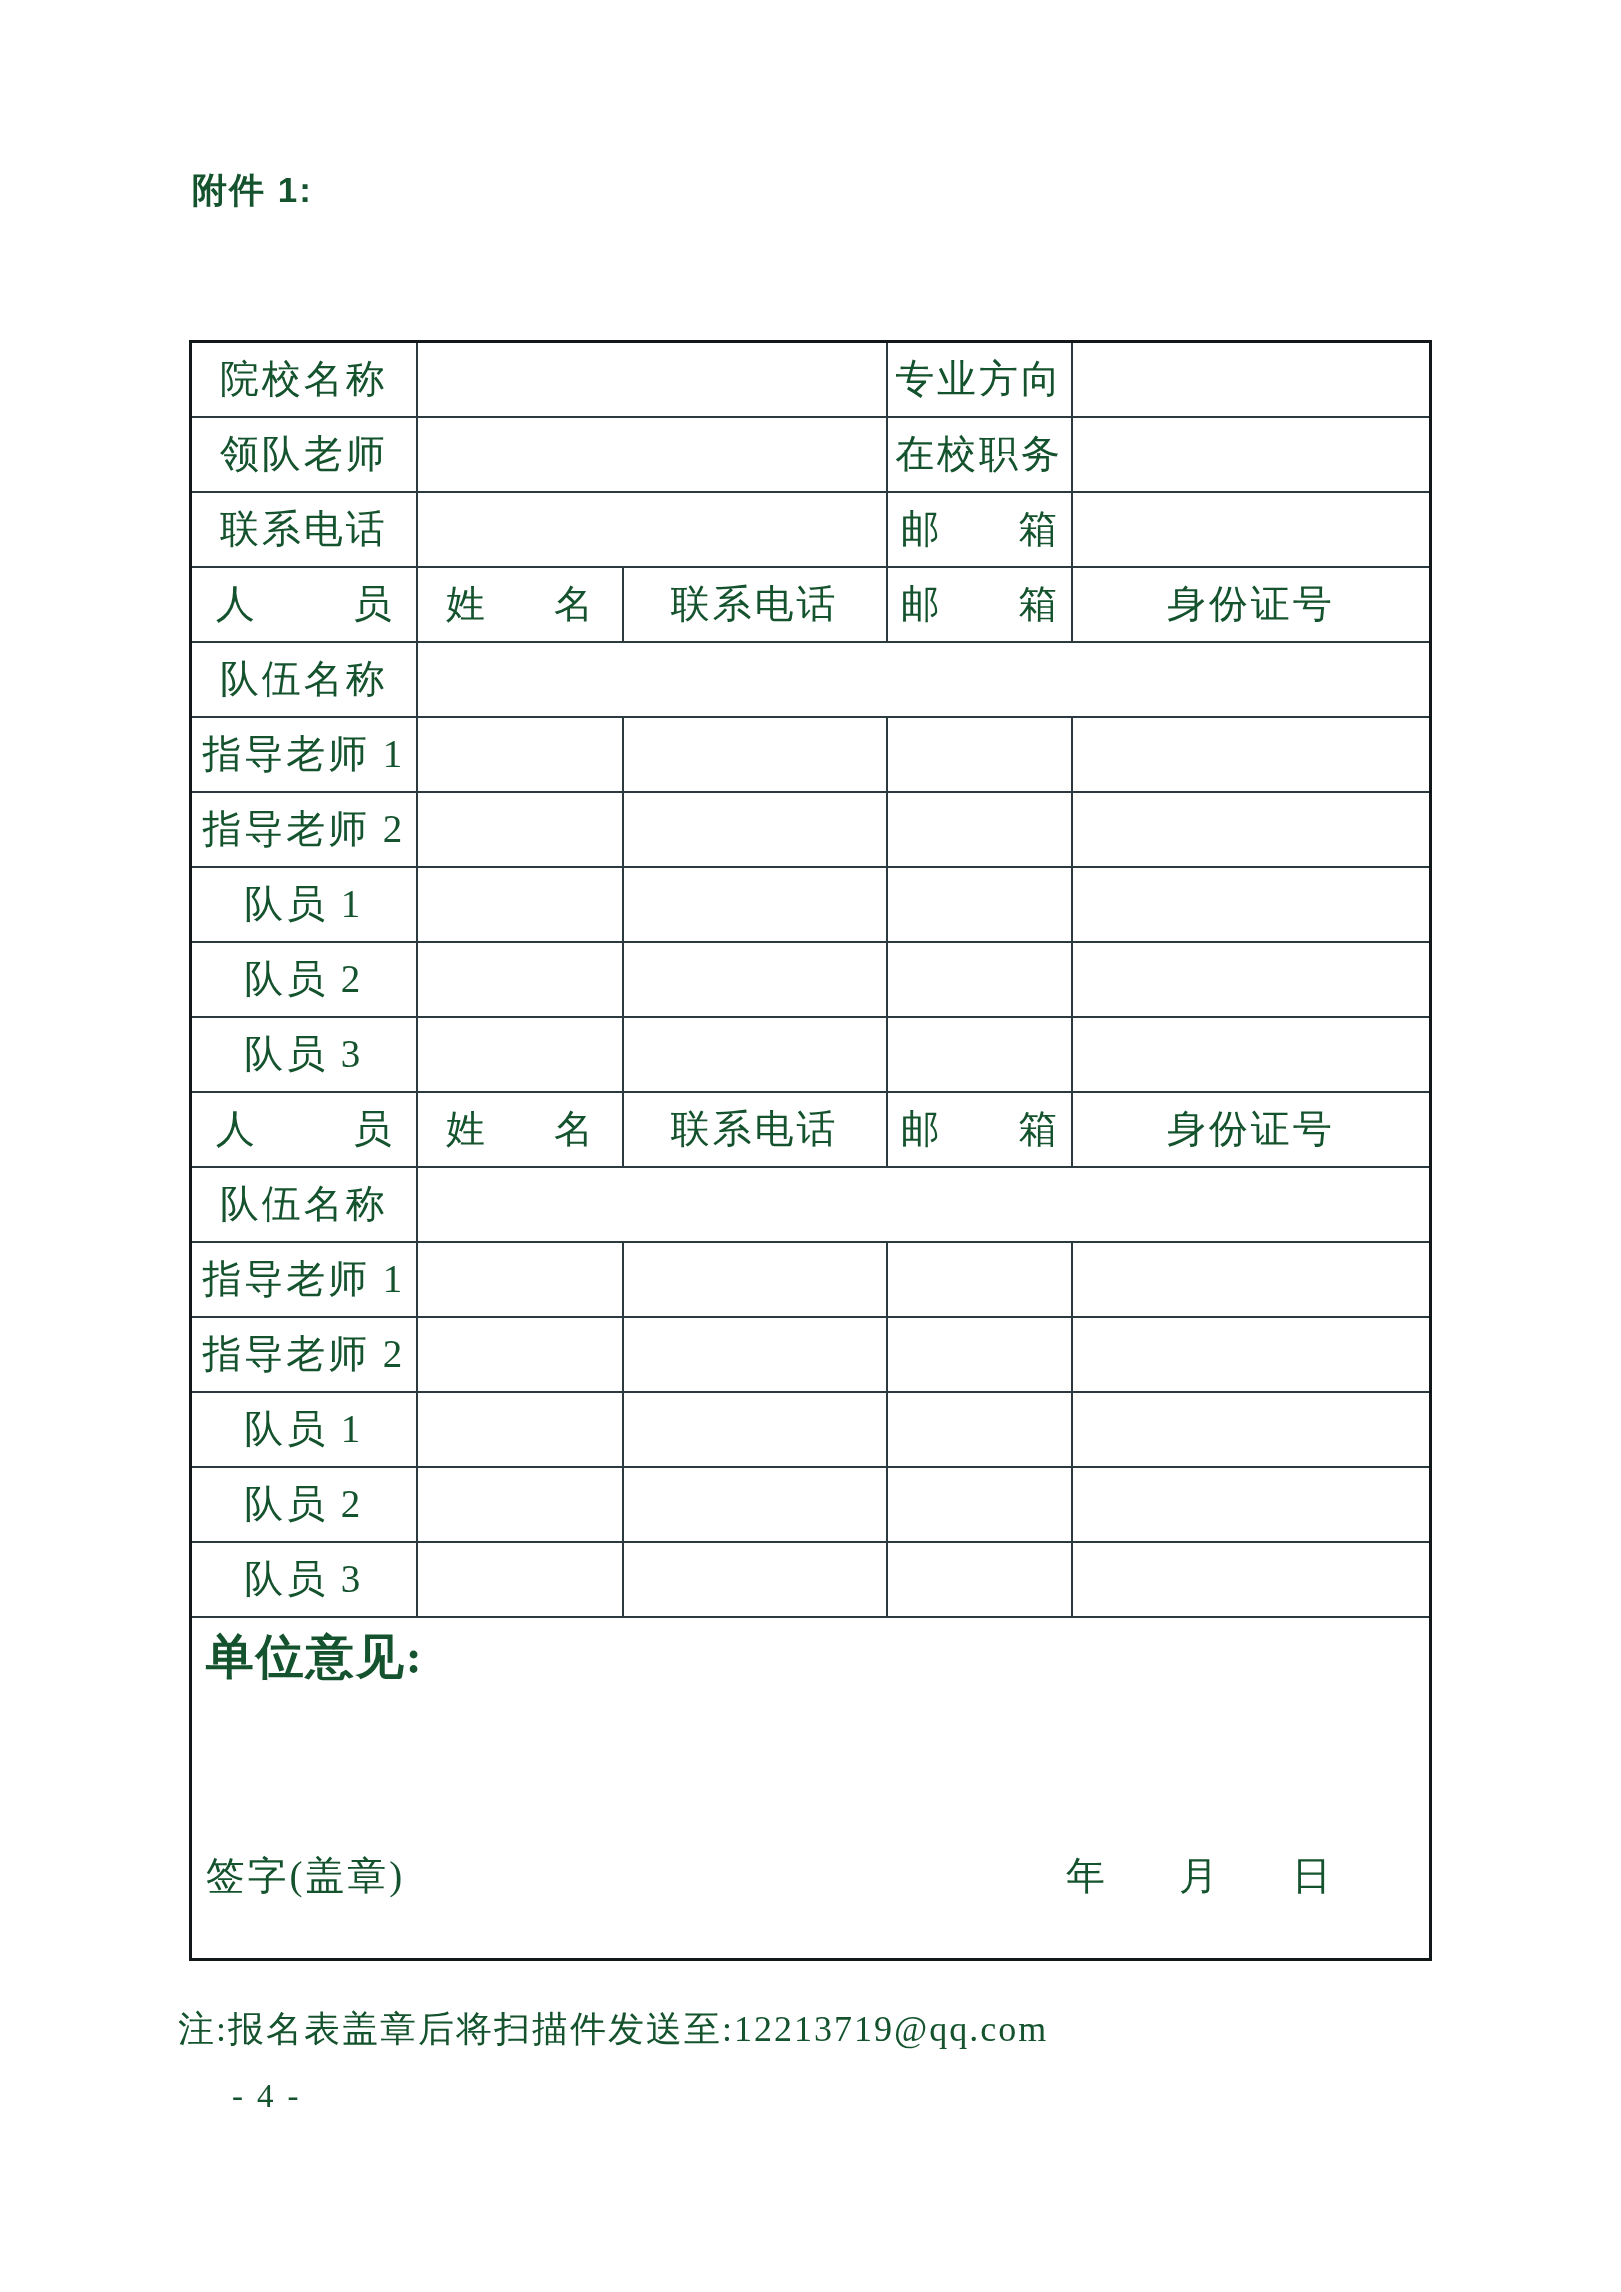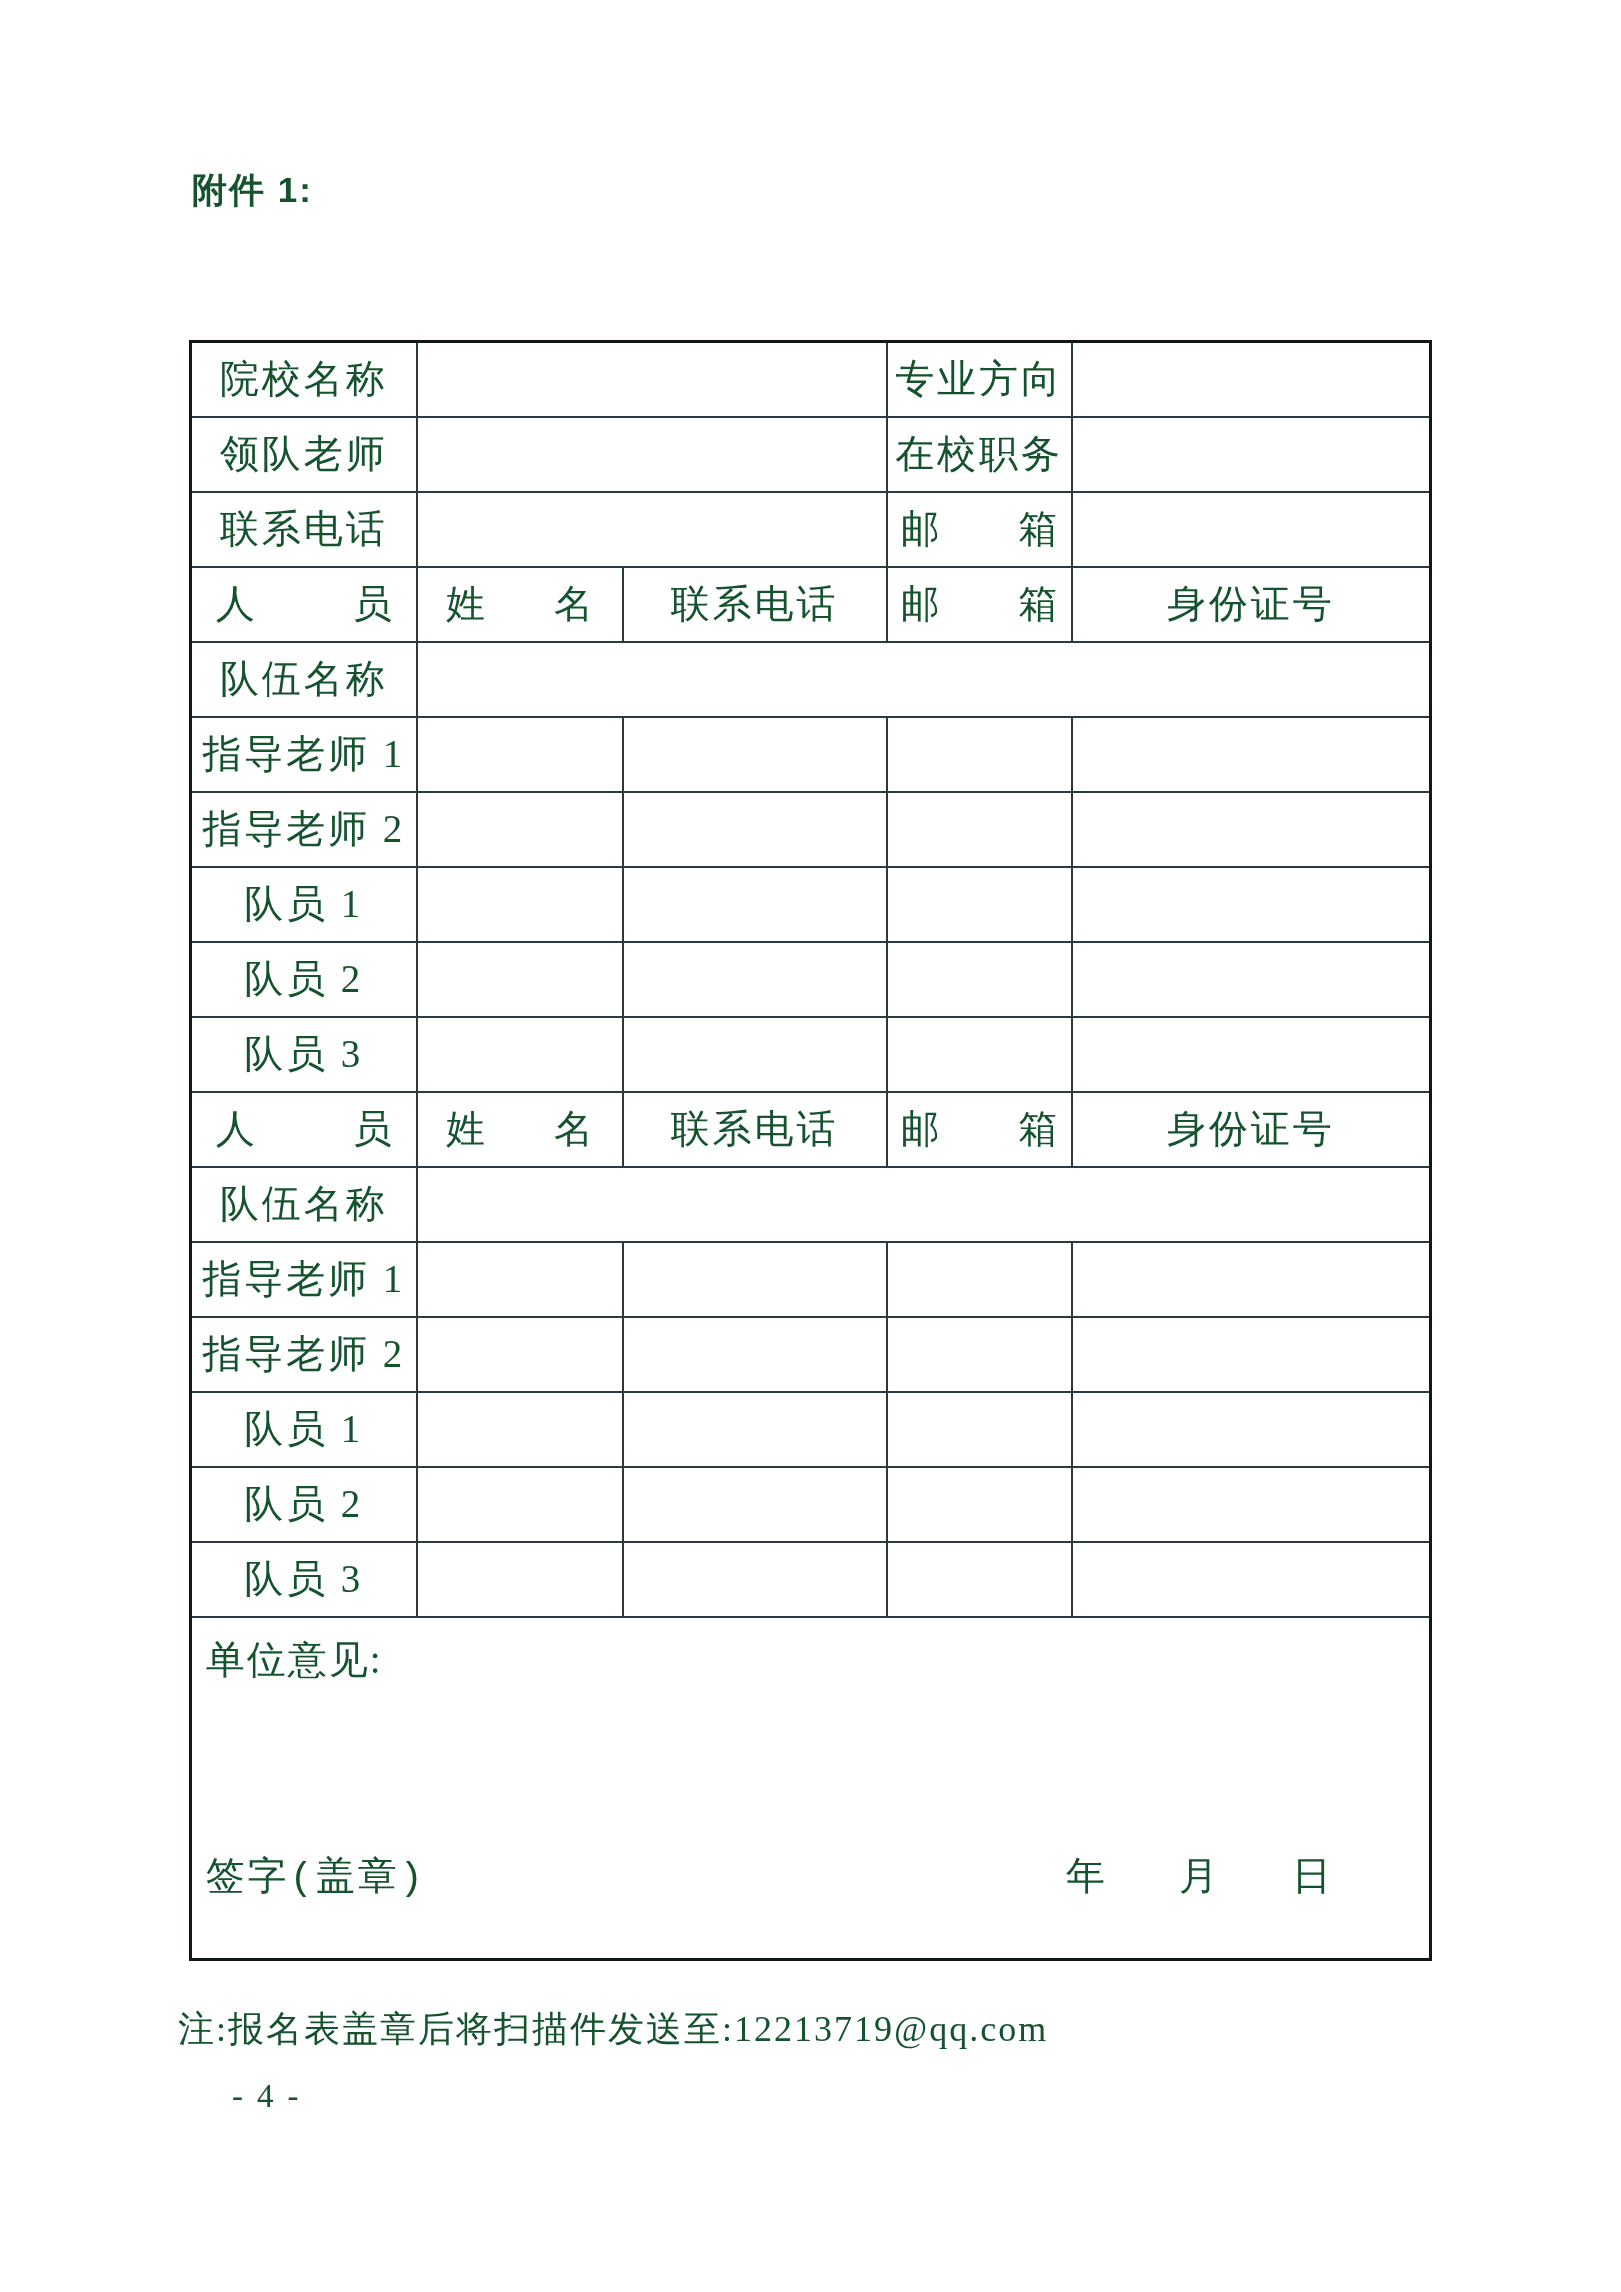--- a/index.html
+++ b/index.html
@@ -64,35 +64,35 @@
   .w180 { width: 176px; }
   .w150 { width: 147px; }
   .w160 { width: 157px; }
   td.opinion-cell {
     position: relative;
     text-align: left;
     vertical-align: top;
   }
   .opinion-label {
     position: absolute;
-    top: 15px;
+    top: 7px;
     left: 13.7px;
-    font-size: 39px;
-    letter-spacing: 2px;
+    font-size: 48px;
+    letter-spacing: 2px;
+    font-weight: bold;
   }
   .sign-row {
     position: absolute;
     left: 13.7px;
     right: 98px;
     bottom: 55px;
     display: flex;
     justify-content: space-between;
     align-items: flex-end;
     font-size: 39px;
-    font-family: Liberation Mono, monospace;
   }
   .dates { display: flex; gap: 74px; letter-spacing: 0; }
   .note {
     position: absolute;
     left: 178px;
     top: 2005px;
     font-size: 36px;
     letter-spacing: 2px;
     text-align: center;
   }

